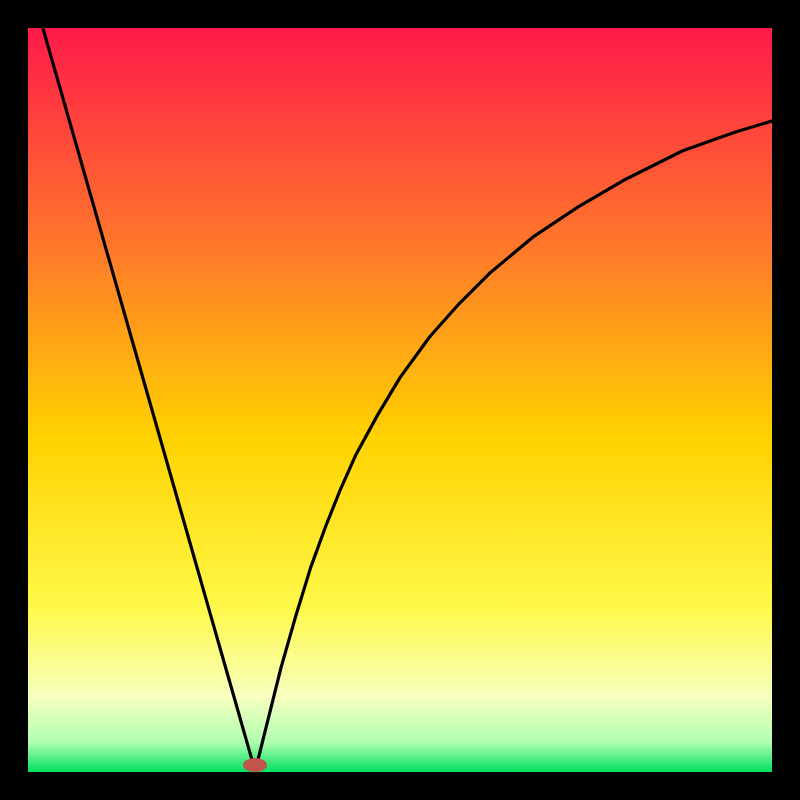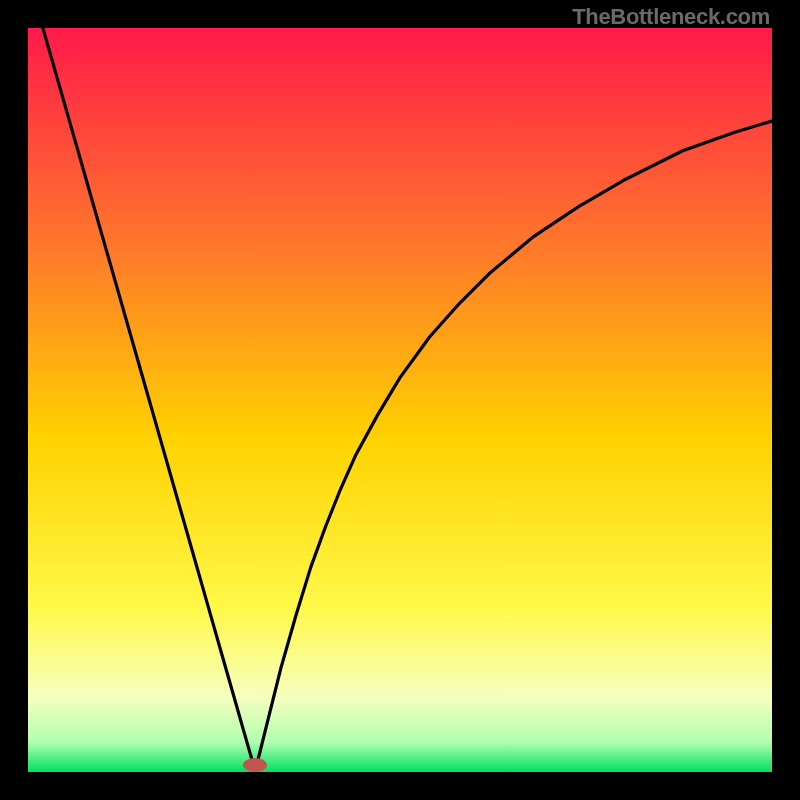--- a/index.html
+++ b/index.html
@@ -73,14 +73,13 @@
           <stop id="g6" offset="100%" stop-color="#00e060"></stop>
         </linearGradient>
       </defs>
       <rect x="0" y="0" width="744" height="744" fill="url(#bg-grad)"></rect>
     </svg>
     <svg class="curve-svg" viewBox="0 0 744 744" preserveAspectRatio="none">
       <path id="curve-path" fill="none" stroke="#000000" stroke-width="3.2" stroke-linecap="round" stroke-linejoin="round" d="M14.88 0.00 L29.76 52.08 L44.64 104.16 L59.52 156.24 L74.40 208.32 L89.28 260.40 L104.16 312.48 L119.04 364.56 L133.92 416.64 L148.80 468.72 L163.68 520.80 L178.56 572.88 L193.44 624.96 L208.32 677.04 L215.76 703.08 L223.20 729.12 L226.92 740.28 L230.64 729.12 L238.08 699.36 L245.52 669.60 L252.96 639.84 L267.84 587.76 L282.72 539.40 L297.60 498.48 L312.48 461.28 L327.36 427.80 L349.68 386.88 L372.00 349.68 L401.76 308.76 L431.52 275.28 L461.28 245.52 L505.92 208.32 L550.56 178.56 L595.20 152.52 L654.72 122.76 L706.80 104.16 L744.00 93.00 "></path>
     </svg>
     <div id="marker" class="marker" style="background: rgb(193, 85, 77); left: 226.92px; top: 736.56px;"></div>
   </div>
-  <div class="attribution">TheBottleneck.com</div>
 </div>
 
 </body></html>

